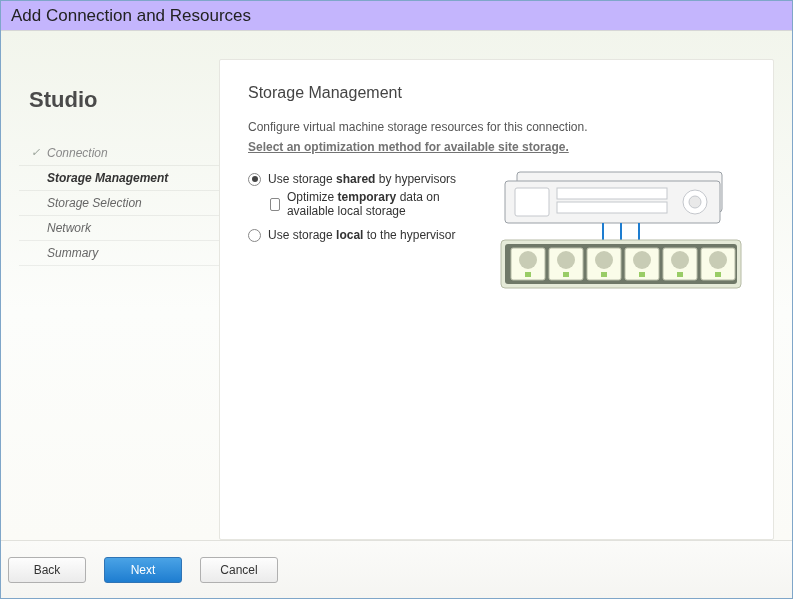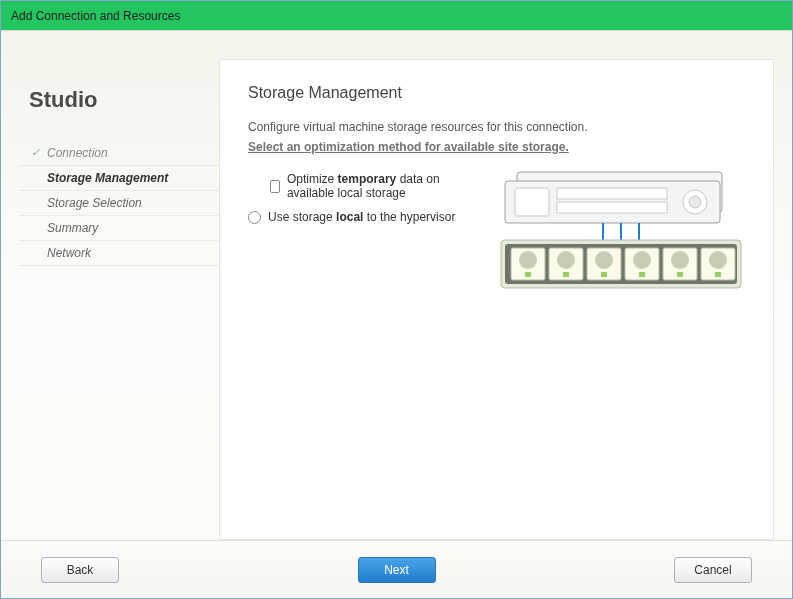--- a/index.html
+++ b/index.html
@@ -9,24 +9,24 @@
     font-family: "Segoe UI", Tahoma, sans-serif;
     font-size: 12px;
     color: #333;
     background: #fff;
     border: 1px solid #7fa6c9;
     display: flex; flex-direction: column;
   }
   .titlebar {
     height: 30px; line-height: 30px;
     padding: 0 10px;
-    font-size: 12px;
+    font-size: 17px;
     color: #222;
     border-bottom: 1px solid #d6d6d6;
-    background: #22c55e;
+    background: #c4b5fd;
   }
   .content {
     flex: 1;
     display: flex;
     background: linear-gradient(180deg, #f2f5ec 0%, #fcfdfb 55%, #fbfbf7 100%);
     padding: 28px 18px 0 18px;
   }
   .sidebar {
     width: 200px;
     padding-top: 28px;
@@ -85,22 +85,22 @@
     width:13px; height:13px; border:1px solid #888; border-radius:2px;
     margin-right:7px; background:#fff;
   }
   .sublabel { padding-left: 22px; margin-top:4px; margin-bottom:10px; }
   .radio-label, .check-label { color:#333; }
   .section-gap { margin-top: 34px; }
   .subhead { font-weight:700; margin-bottom:8px; color:#333; }
   .footer {
     height: 58px;
     border-top: 1px solid #e1e1dc;
-    display:flex; align-items:center; justify-content:space-between;
-    padding: 0 40px;
+    display:flex; align-items:center; justify-content:flex-start;
+    padding: 0 7px;
     gap: 18px;
     background: linear-gradient(180deg,#fbfbf9,#f5f5f2);
   }
   .btn {
     min-width: 78px; height: 26px;
     border: 1px solid #b0b0b0;
     background: linear-gradient(#fdfdfd,#ebebeb);
     border-radius: 3px;
     font-size: 12px;
     color:#333;
@@ -124,32 +124,38 @@
 
 <div class="titlebar">Add Connection and Resources</div>
 
 <div class="content">
   <div class="sidebar">
     <div class="brand">Studio</div>
     <ul class="steps">
       <li class="done">Connection</li>
       <li class="current">Storage Management</li>
       <li>Storage Selection</li>
+      <li>Network</li>
       <li>Summary</li>
-      <li>Network</li>
     </ul>
   </div>
 
   <div class="main">
     <h2>Storage Management</h2>
     <p class="desc">Configure virtual machine storage resources for this connection.</p>
     <p class="emph">Select an optimization method for available site storage.</p>
 
     <div class="opt-row">
       <div class="opt-left">
+        <div class="radio-row">
+          <span class="radio-dot checked"></span>
+          <span class="radio-label">
+            <span>Use storage </span><b>shared</b><span> by hypervisors</span>
+          </span>
+        </div>
         <div class="sublabel">
           <div class="check-row">
             <span class="checkbox"></span>
             <span class="check-label">
               <span>Optimize </span><b>temporary</b><span> data on available local storage</span>
             </span>
           </div>
         </div>
         <div class="radio-row">
           <span class="radio-dot"></span>

